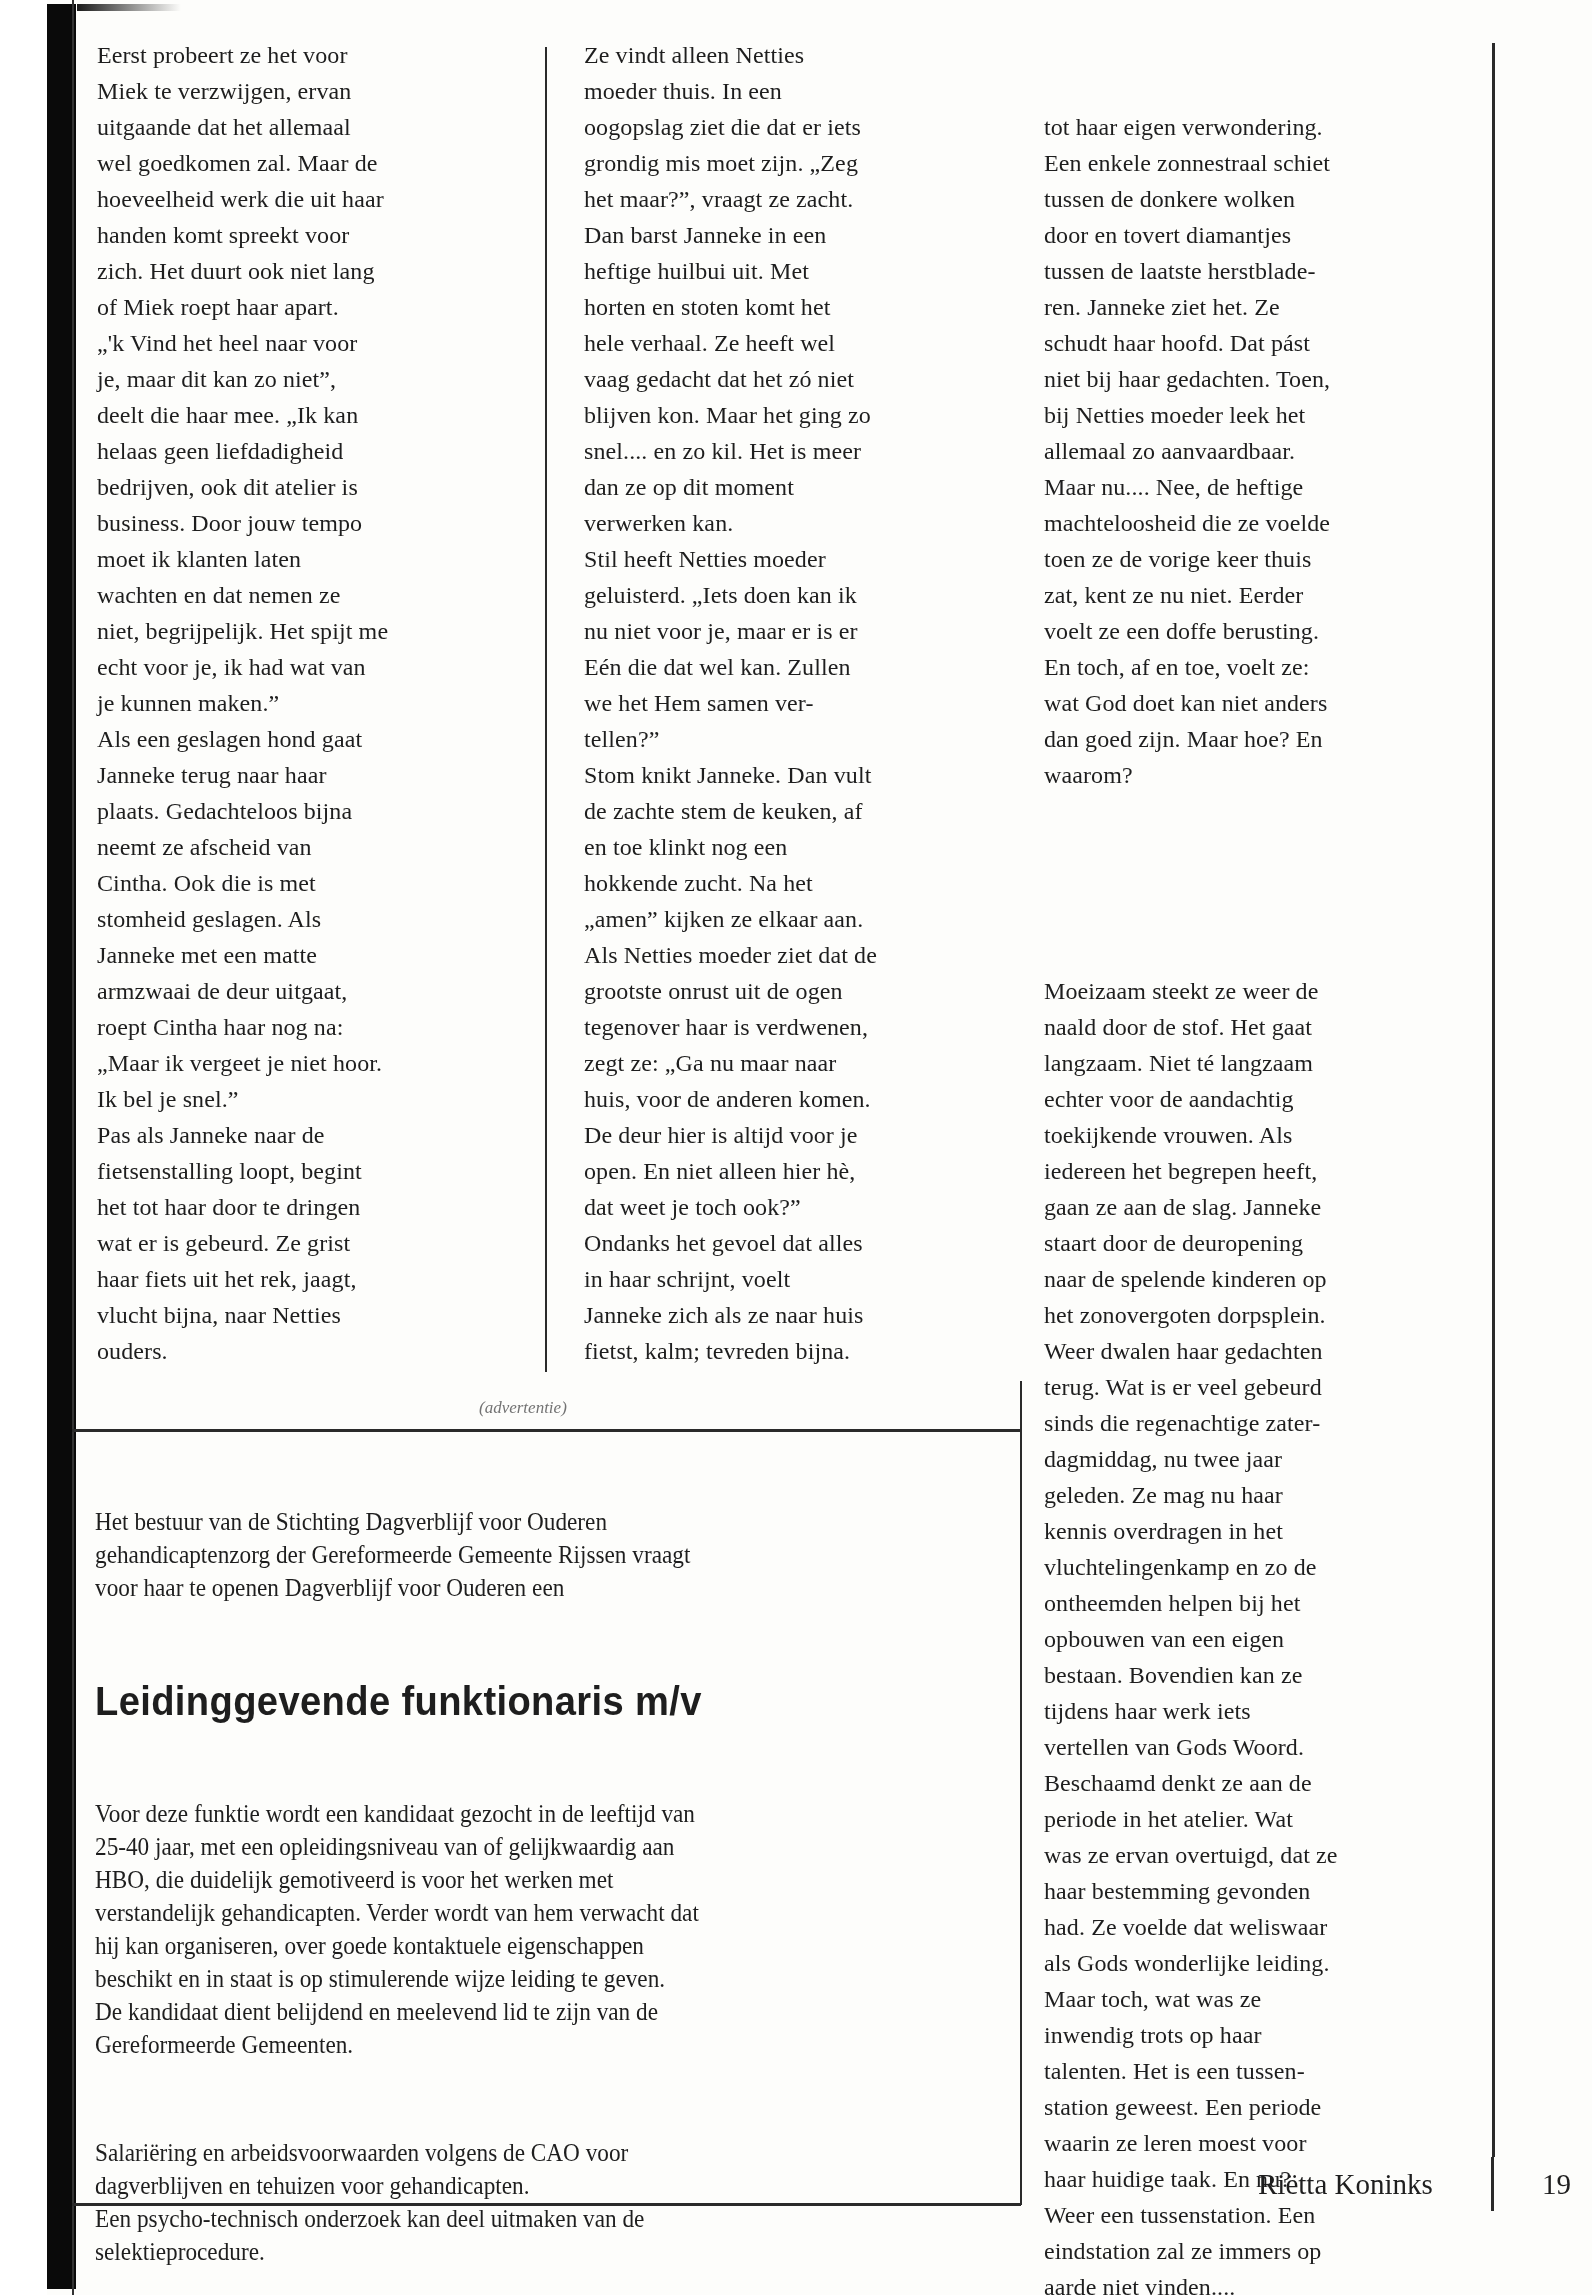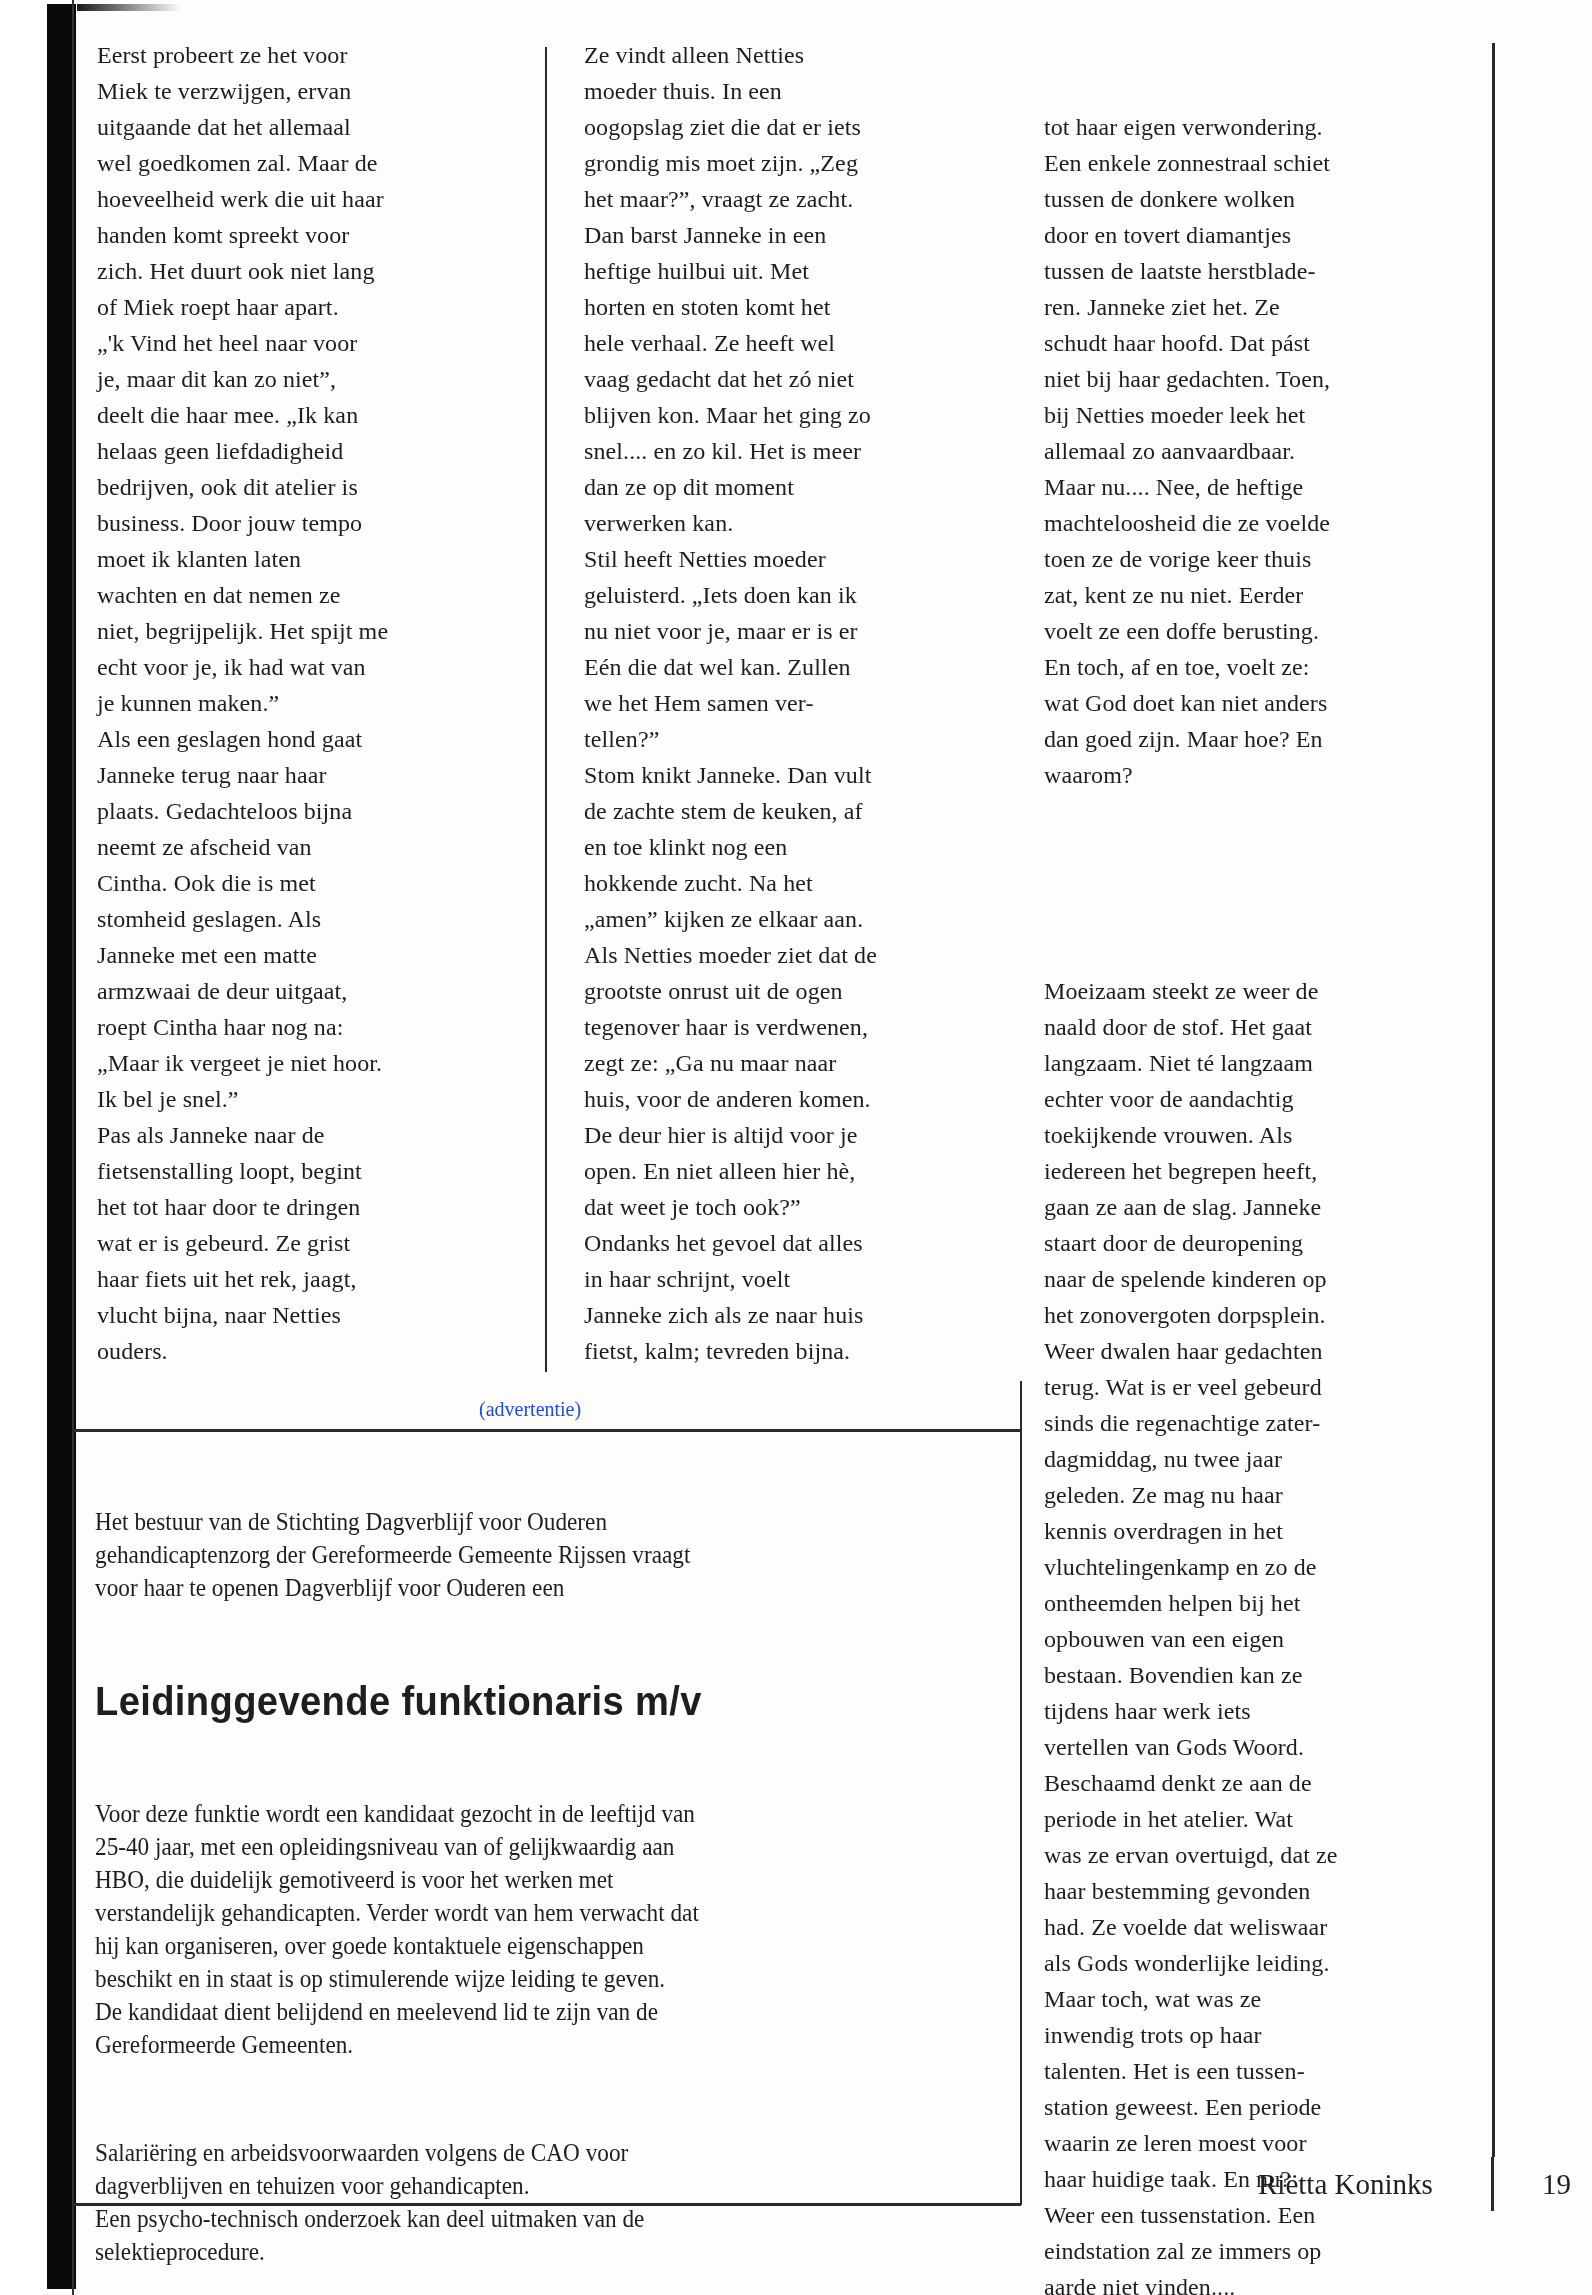--- a/index.html
+++ b/index.html
@@ -34,22 +34,22 @@
   .col .para-gap { height: 36px; }
   .vline { position: absolute; background: #2a2a2a; }
   .divider-1-2 { left: 545px; top: 47px; width: 1.7px; height: 1325px; }
   .divider-3 { left: 1492px; top: 43px; width: 2.6px; height: 2114px; }
   .ad-left { left: 72px; top: 0px; width: 1.7px; height: 2295px; background:#333; }
   .ad-right { left: 1020px; top: 1381px; width: 1.7px; height: 824px; }
   .hline { position: absolute; background: #2a2a2a; }
   .ad-top { left: 72px; top: 1429px; width: 949px; height: 2.6px; }
   .ad-bottom { left: 72px; top: 2203px; width: 949px; height: 2.6px; }
   .ad-label {
-    position: absolute; left: 479px; top: 1398px; font-size: 20px;
-    color: #1d4ed8;
+    position: absolute; left: 479px; top: 1398px; font-size: 17px;
+    font-style: italic; color: #737373;
   }
   .ad {
     position: absolute; left: 95px; top: 1439px; width: 915px;
     font-family: "Liberation Serif", serif;
     font-size: 25px; line-height: 33px; white-space: pre;
     transform: scaleX(0.93); transform-origin: left top;
   }
   .ad .heading {
     font-family: "Liberation Sans", "DejaVu Sans", sans-serif;
     font-weight: bold; font-size: 41px; line-height: 54px;

